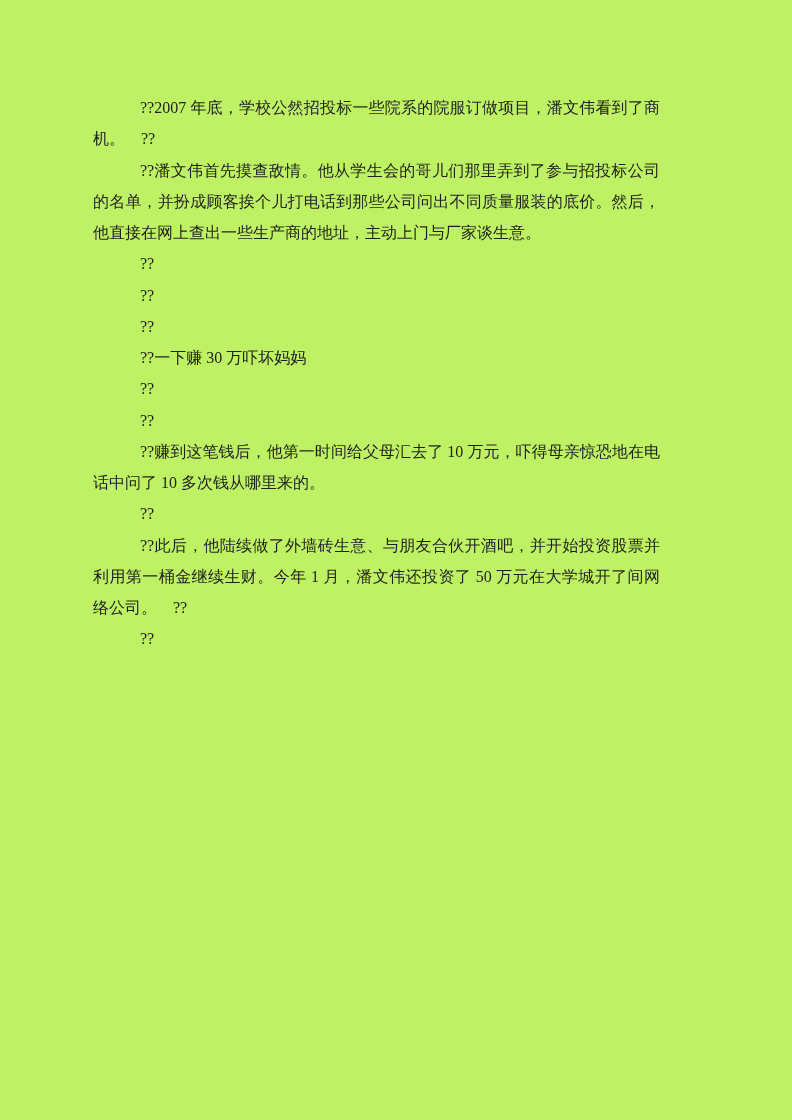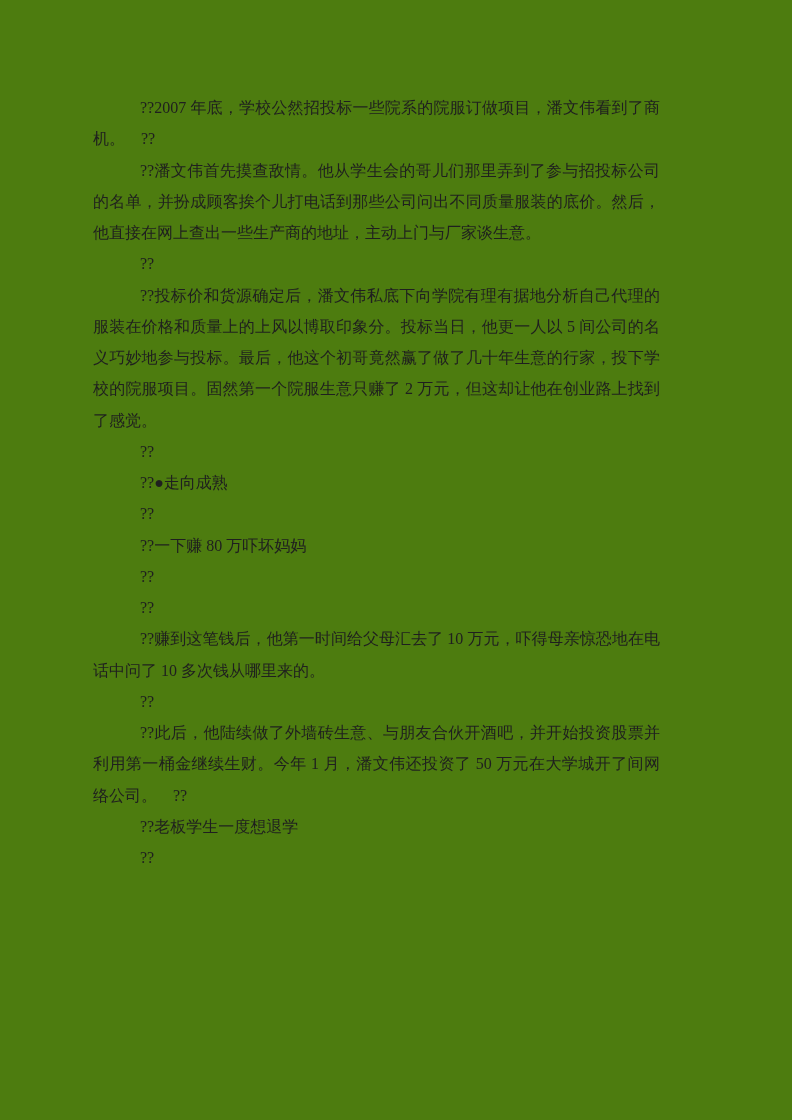--- a/index.html
+++ b/index.html
@@ -28,31 +28,28 @@
   }
   .doc-body p {
     margin: 0;
     padding: 0;
     text-indent: 47px;
   }
 </style>
 </head>
 <body>
 
-<div class="page" style="background: #4d7c0f;">
+<div class="page" style="background: #bef264;">
   <div class="doc-body" style="color: rgb(31, 31, 31);">
       <p>??2007 年底，学校公然招投标一些院系的院服订做项目，潘文伟看到了商机。　??</p>
       <p>??潘文伟首先摸查敌情。他从学生会的哥儿们那里弄到了参与招投标公司的名单，并扮成顾客挨个儿打电话到那些公司问出不同质量服装的底价。然后，他直接在网上查出一些生产商的地址，主动上门与厂家谈生意。</p>
       <p>??</p>
-      <p>??投标价和货源确定后，潘文伟私底下向学院有理有据地分析自己代理的服装在价格和质量上的上风以博取印象分。投标当日，他更一人以 5 间公司的名义巧妙地参与投标。最后，他这个初哥竟然赢了做了几十年生意的行家，投下学校的院服项目。固然第一个院服生意只赚了 2 万元，但这却让他在创业路上找到了感觉。</p>
       <p>??</p>
-      <p>??●走向成熟</p>
       <p>??</p>
-      <p>??一下赚 80 万吓坏妈妈</p>
+      <p>??一下赚 30 万吓坏妈妈</p>
       <p>??</p>
       <p>??</p>
       <p>??赚到这笔钱后，他第一时间给父母汇去了 10 万元，吓得母亲惊恐地在电话中问了 10 多次钱从哪里来的。</p>
       <p>??</p>
       <p>??此后，他陆续做了外墙砖生意、与朋友合伙开酒吧，并开始投资股票并利用第一桶金继续生财。今年 1 月，潘文伟还投资了 50 万元在大学城开了间网络公司。　??</p>
-      <p>??老板学生一度想退学</p>
       <p>??</p>
     </div>
 </div>
 
 </body></html>

